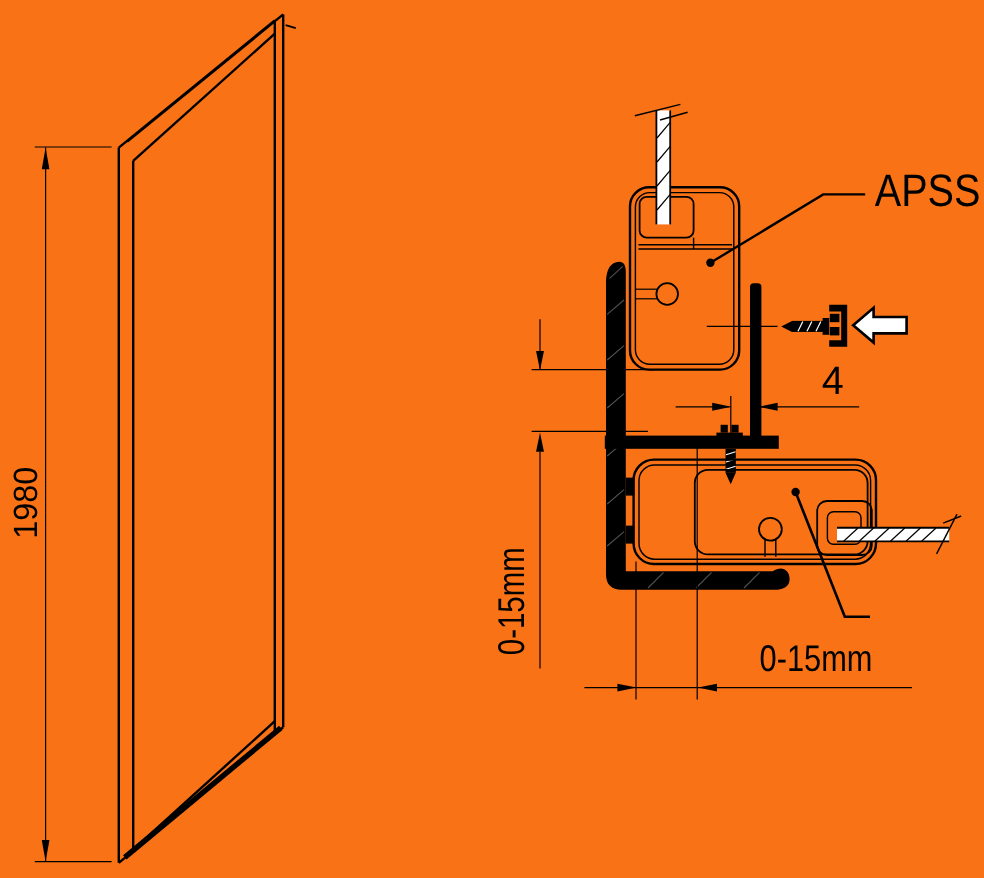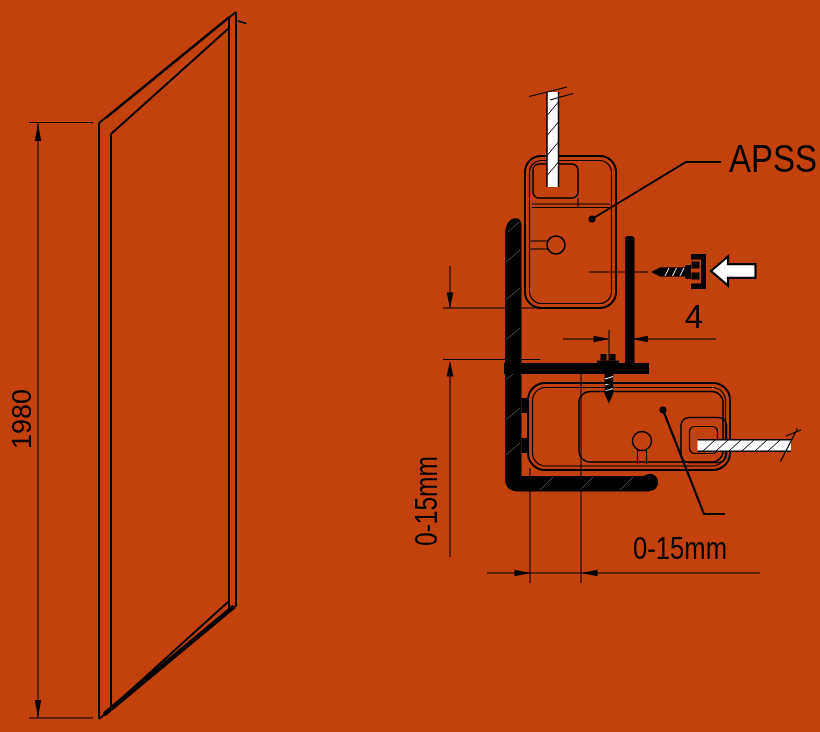--- a/index.html
+++ b/index.html
@@ -1,16 +1,16 @@
 <!DOCTYPE html>
 <html><head>
 <meta charset="utf-8">
 <style>
   html,body{margin:0;padding:0;background:#ffffff;}
-  .page{width:820px;height:732px;background:#c2410c;position:relative;overflow:hidden;}
+  .page{width:820px;height:732px;background:#f97316;position:relative;overflow:hidden;}
   svg{display:block;font-family:"Liberation Sans", sans-serif;}
   text{fill:#000000;}
   .thin{stroke:#000;stroke-width:1;fill:none;}
   .line2{stroke:#000;stroke-width:2;fill:none;}
   .blk{fill:#000;stroke:none;}
 </style>
 </head>
 <body>
 
 <div class="page">

